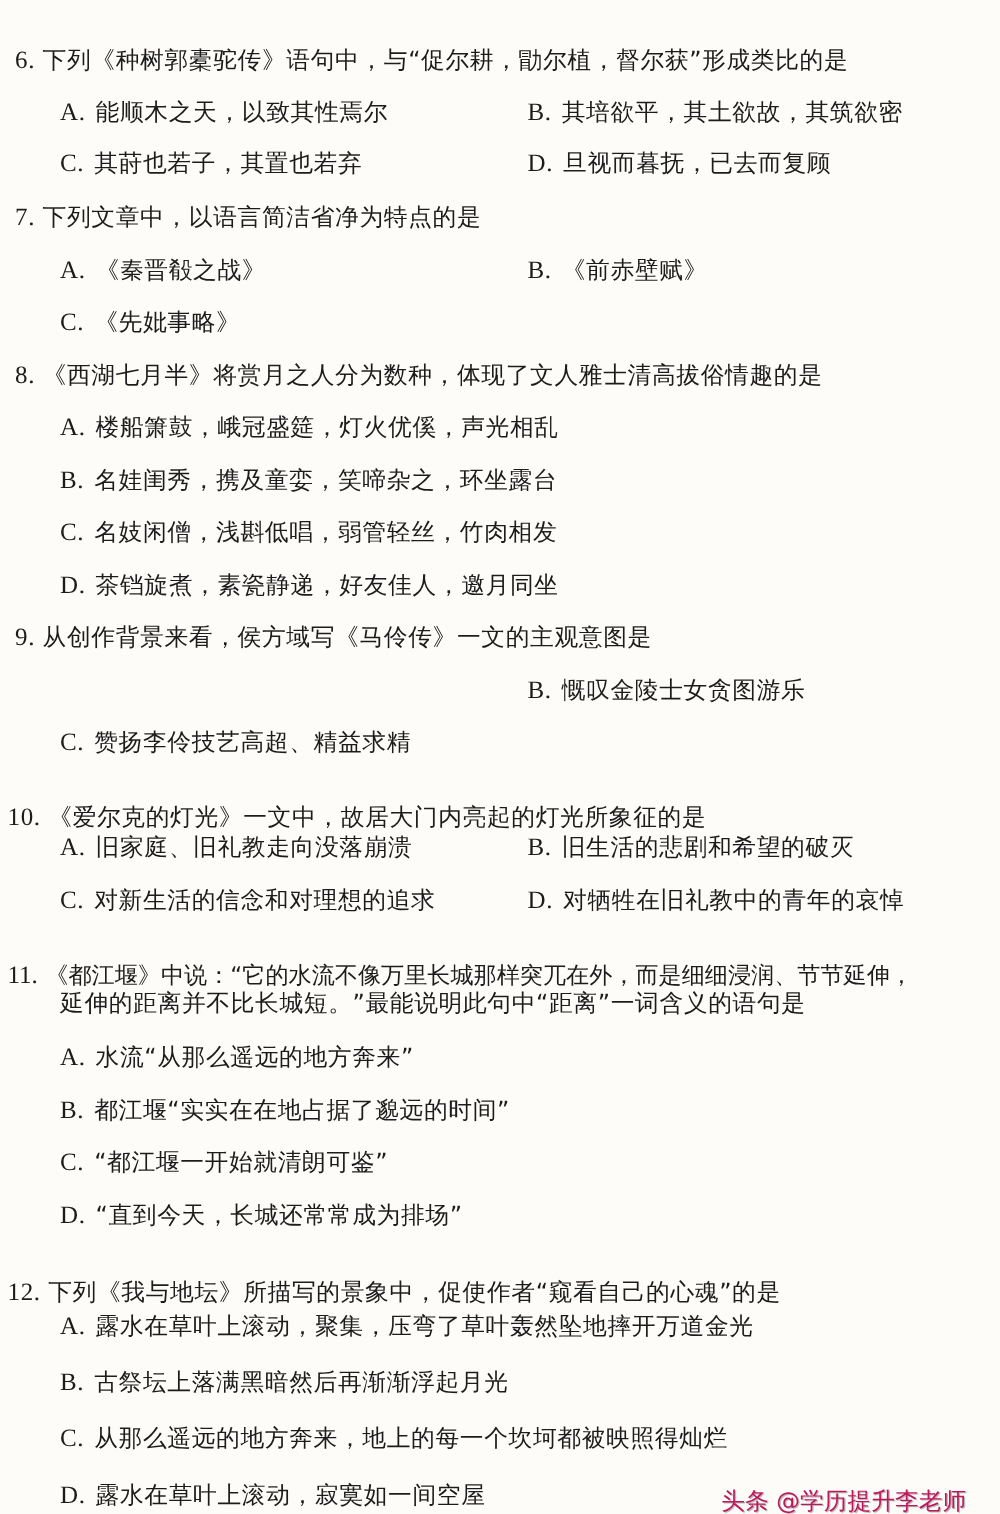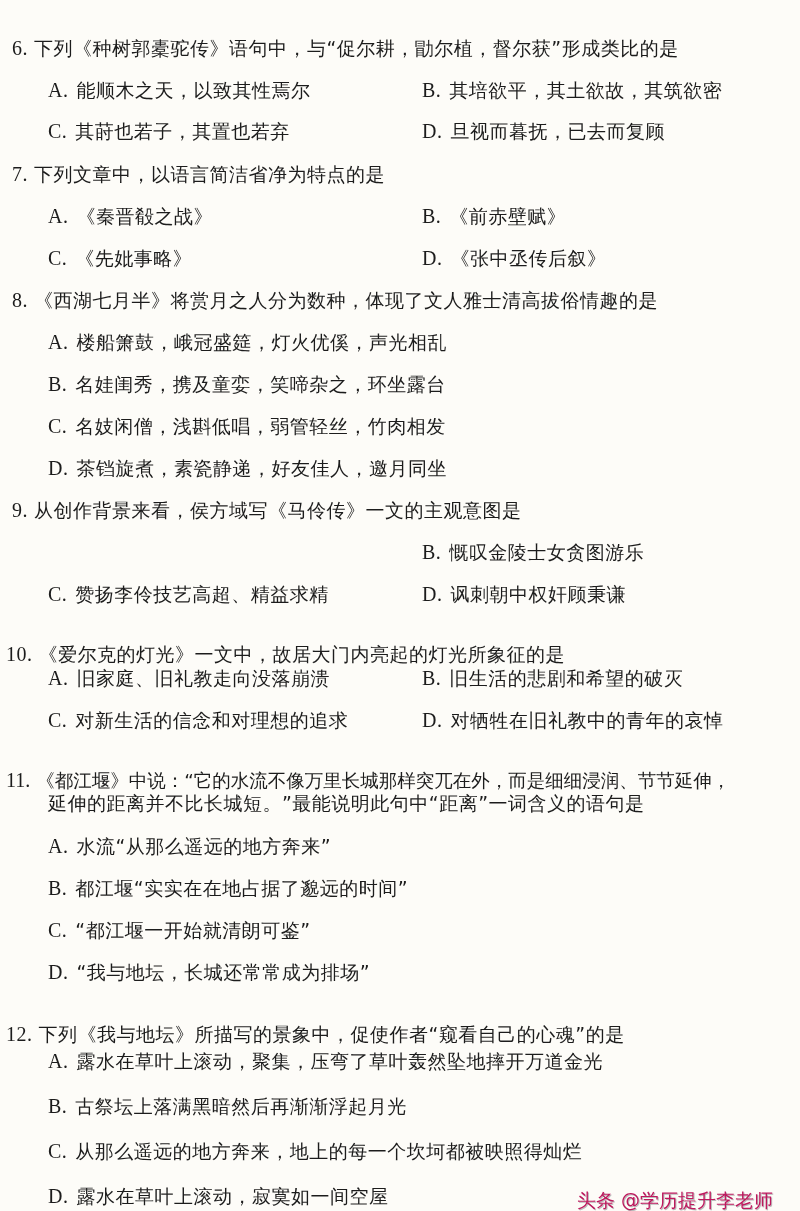--- a/index.html
+++ b/index.html
@@ -54,23 +54,20 @@
   </div>
   <div class="line opt" style="top:188px">
     <span class="optlabel">A.</span><span>《秦晋殽之战》</span>
   </div>
   <div class="line opt right" style="top:188px">
     <span class="optlabel">B.</span><span>《前赤壁赋》</span>
   </div>
   <div class="line opt" style="top:230px">
     <span class="optlabel">C.</span><span>《先妣事略》</span>
   </div>
-  <div class="line opt right" style="top:230px">
-    <span class="optlabel">D.</span><span>《张中丞传后叙》</span>
-  </div>
 
   <div class="line q" style="top:272px">
     <span class="qnum">8.</span><span>《西湖七月半》将赏月之人分为数种，体现了文人雅士清高拔俗情趣的是</span>
   </div>
   <div class="line opt" style="top:314px">
     <span class="optlabel">A.</span><span>楼船箫鼓，峨冠盛筵，灯火优傒，声光相乱</span>
   </div>
   <div class="line opt" style="top:356px">
     <span class="optlabel">B.</span><span>名娃闺秀，携及童娈，笑啼杂之，环坐露台</span>
   </div>
@@ -82,23 +79,20 @@
   </div>
 
   <div class="line q" style="top:482px">
     <span class="qnum">9.</span><span>从创作背景来看，侯方域写《马伶传》一文的主观意图是</span>
   </div>
   <div class="line opt right" style="top:524px">
     <span class="optlabel">B.</span><span>慨叹金陵士女贪图游乐</span>
   </div>
   <div class="line opt" style="top:566px">
     <span class="optlabel">C.</span><span>赞扬李伶技艺高超、精益求精</span>
-  </div>
-  <div class="line opt right" style="top:566px">
-    <span class="optlabel">D.</span><span>讽刺朝中权奸顾秉谦</span>
   </div>
 
   <div class="line q wide" style="top:608px">
     <span class="qnum">10.</span><span>《爱尔克的灯光》一文中，故居大门内亮起的灯光所象征的是</span>
   </div>
   <div class="line opt" style="top:650px">
     <span class="optlabel">A.</span><span>旧家庭、旧礼教走向没落崩溃</span>
   </div>
   <div class="line opt right" style="top:650px">
     <span class="optlabel">B.</span><span>旧生活的悲剧和希望的破灭</span>
@@ -119,21 +113,21 @@
   <div class="line opt" style="top:818px">
     <span class="optlabel">A.</span><span>水流“从那么遥远的地方奔来”</span>
   </div>
   <div class="line opt" style="top:860px">
     <span class="optlabel">B.</span><span>都江堰“实实在在地占据了邈远的时间”</span>
   </div>
   <div class="line opt" style="top:902px">
     <span class="optlabel">C.</span><span>“都江堰一开始就清朗可鉴”</span>
   </div>
   <div class="line opt" style="top:944px">
-    <span class="optlabel">D.</span><span>“我与地坛，长城还常常成为排场”</span>
+    <span class="optlabel">D.</span><span>“直到今天，长城还常常成为排场”</span>
   </div>
 
   <div class="line q wide" style="top:988px">
     <span class="qnum">12.</span><span>下列《我与地坛》所描写的景象中，促使作者“窥看自己的心魂”的是</span>
   </div>
   <div class="line opt" style="top:1033px">
     <span class="optlabel">A.</span><span>露水在草叶上滚动，聚集，压弯了草叶轰然坠地摔开万道金光</span>
   </div>
   <div class="line opt" style="top:1078px">
     <span class="optlabel">B.</span><span>古祭坛上落满黑暗然后再渐渐浮起月光</span>

